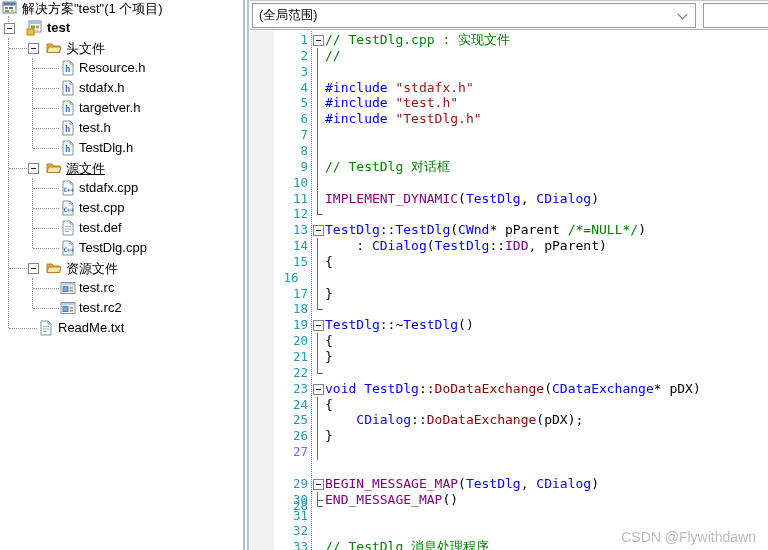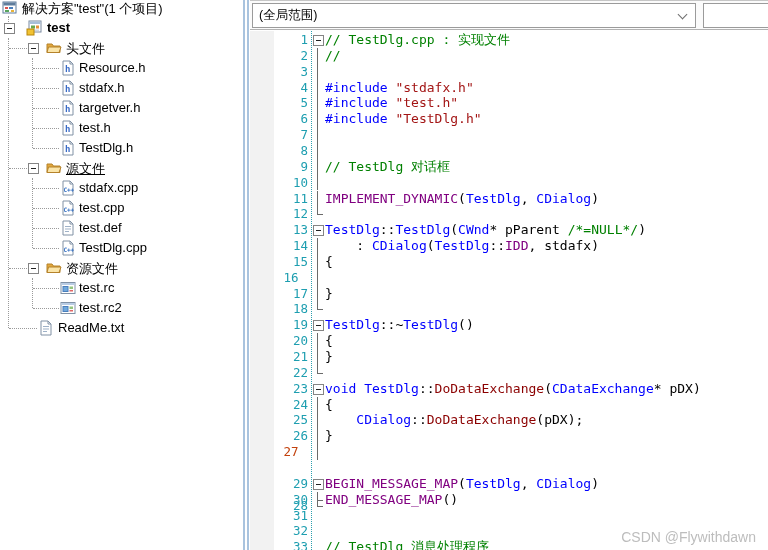--- a/index.html
+++ b/index.html
@@ -339,21 +339,21 @@
         <span class="code"></span>
       </div>
       <div class="cline" style="top: 191.2px;">
         <span class="num" style="color: rgb(30, 158, 176);">13</span>
         <span class="fbox"></span>
         <span class="code"><span style="color: rgb(0, 0, 255);">TestDlg</span><span style="color: rgb(0, 0, 0);">::</span><span style="color: rgb(0, 0, 255);">TestDlg</span><span style="color: rgb(0, 0, 0);">(</span><span style="color: rgb(0, 0, 255);">CWnd</span><span style="color: rgb(0, 0, 0);">* pParent </span><span style="color: rgb(0, 128, 0);">/*=NULL*/</span><span style="color: rgb(0, 0, 0);">)</span></span>
       </div>
       <div class="cline" style="top: 207.05px;">
         <span class="num" style="color: rgb(30, 158, 176);">14</span>
         <span class="fmid"></span>
-        <span class="code"><span style="color: rgb(0, 0, 0);">    : </span><span style="color: rgb(0, 0, 255);">CDialog</span><span style="color: rgb(0, 0, 0);">(</span><span style="color: rgb(0, 0, 255);">TestDlg</span><span style="color: rgb(0, 0, 0);">::</span><span style="color: rgb(128, 0, 128);">IDD</span><span style="color: rgb(0, 0, 0);">, stdafx)</span></span>
+        <span class="code"><span style="color: rgb(0, 0, 0);">    : </span><span style="color: rgb(0, 0, 255);">CDialog</span><span style="color: rgb(0, 0, 0);">(</span><span style="color: rgb(0, 0, 255);">TestDlg</span><span style="color: rgb(0, 0, 0);">::</span><span style="color: rgb(128, 0, 128);">IDD</span><span style="color: rgb(0, 0, 0);">, pParent)</span></span>
       </div>
       <div class="cline" style="top: 222.9px;">
         <span class="num" style="color: rgb(30, 158, 176);">15</span>
         <span class="fmid"></span>
         <span class="code"><span style="color: rgb(0, 0, 0);">{</span></span>
       </div>
       <div class="cline" style="top: 238.75px;">
         <span class="num" style="color: rgb(30, 158, 176); text-align: center;">16</span>
         <span class="fmid"></span>
         <span class="code"></span>
@@ -402,21 +402,21 @@
         <span class="num" style="color: rgb(30, 158, 176);">25</span>
         <span class="fmid"></span>
         <span class="code"><span style="color: rgb(0, 0, 0);">    </span><span style="color: rgb(0, 0, 255);">CDialog</span><span style="color: rgb(0, 0, 0);">::</span><span style="color: rgb(139, 0, 0);">DoDataExchange</span><span style="color: rgb(0, 0, 0);">(pDX);</span></span>
       </div>
       <div class="cline" style="top: 397.25px;">
         <span class="num" style="color: rgb(30, 158, 176);">26</span>
         <span class="fmid"></span>
         <span class="code"><span style="color: rgb(0, 0, 0);">}</span></span>
       </div>
       <div class="cline" style="top: 413.1px;">
-        <span class="num" style="color: #c2410c; text-align: center;">27</span>
+        <span class="num" style="color: #8b5cf6;">27</span>
         <span class="fmid"></span>
         <span class="code"></span>
       </div>
       <div class="cline" style="top: 428.95px; margin-top: 38px;">
         <span class="num" style="color: rgb(30, 158, 176);">28</span>
         <span class="fend"></span>
         <span class="code"></span>
       </div>
       <div class="cline" style="top: 444.8px;">
         <span class="num" style="color: rgb(30, 158, 176);">29</span>

